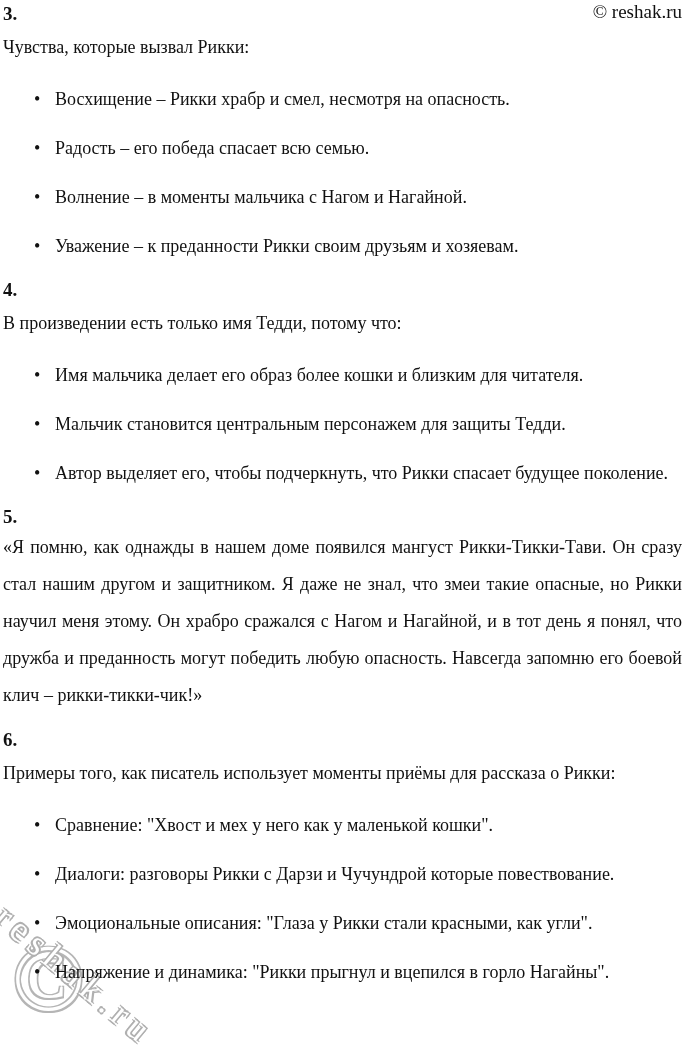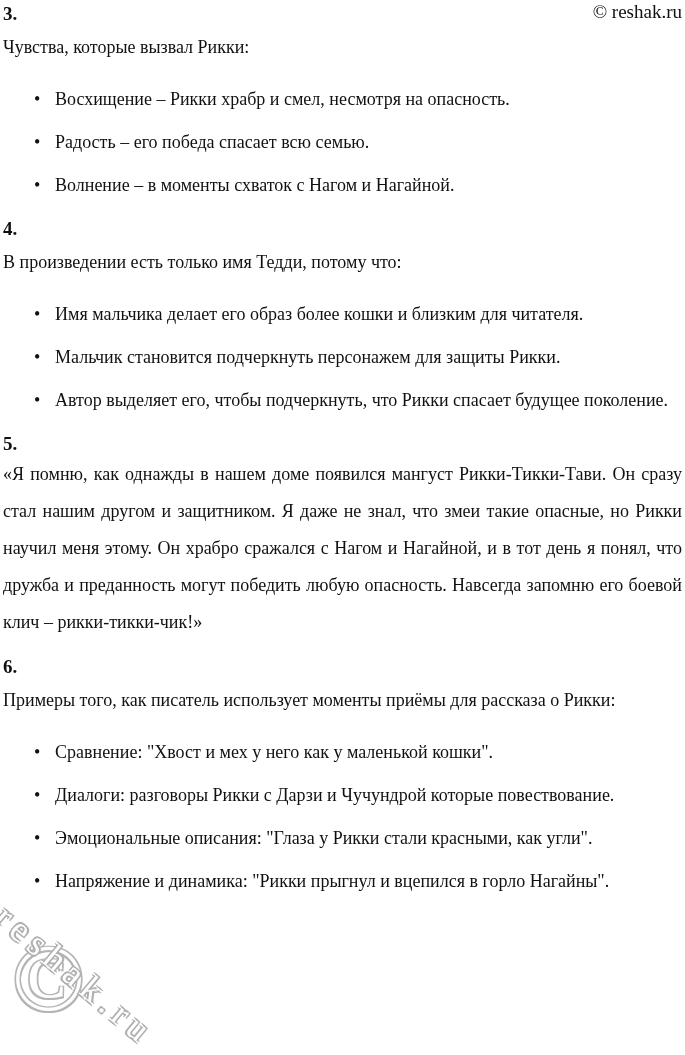--- a/index.html
+++ b/index.html
@@ -90,21 +90,21 @@
   ul.blist {
     margin: 16px 0 0 0;
     padding: 0 0 0 52px;
     list-style: none;
   }
   ul.blist li {
     position: relative;
     line-height: 36px;
     text-align: justify;
   }
-  ul.blist li + li { margin-top: 7px; }
+  ul.blist li + li { margin-top: 13px; }
   ul.blist li::before {
     content: "\2022";
     position: absolute;
     left: -21px;
     top: 0;
     font-size: 18px;
   }
   .lead { font-weight: normal; }
   .para {
     line-height: 37px;
@@ -123,28 +123,29 @@
 
   <div class="content">
 
     <div class="copyright">© reshak.ru</div>
 
     <div class="num first">3.</div>
     <div class="intro">Чувства, которые вызвал Рикки:</div>
     <ul class="blist">
       <li><span class="lead"></span><span>Восхищение – Рикки храбр и смел, несмотря на опасность.</span></li>
       <li><span class="lead"></span><span>Радость – его победа спасает всю семью.</span></li>
-      <li><span class="lead"></span><span>Волнение – в моменты схваток с Нагом и Нагайной.</span></li>
+      <li><span class="lead"></span><span>Волнение – в моменты мальчика с Нагом и Нагайной.</span></li>
+      <li><span class="lead"></span><span>Уважение – к преданности Рикки своим друзьям и хозяевам.</span></li>
     </ul>
 
     <div class="num">4.</div>
     <div class="intro">В произведении есть только имя Тедди, потому что:</div>
     <ul class="blist">
       <li><span class="lead"></span><span>Имя мальчика делает его образ более кошки и близким для читателя.</span></li>
-      <li><span class="lead"></span><span>Мальчик становится подчеркнуть персонажем для защиты Рикки.</span></li>
+      <li><span class="lead"></span><span>Мальчик становится центральным персонажем для защиты Тедди.</span></li>
       <li><span class="lead"></span><span>Автор выделяет его, чтобы подчеркнуть, что Рикки спасает будущее поколение.</span></li>
     </ul>
 
     <div class="num">5.</div>
     <div class="para">«Я помню, как однажды в нашем доме появился мангуст Рикки-Тикки-Тави. Он сразу стал нашим другом и защитником. Я даже не знал, что змеи такие опасные, но Рикки научил меня этому. Он храбро сражался с Нагом и Нагайной, и в тот день я понял, что дружба и преданность могут победить любую опасность. Навсегда запомню его боевой клич – рикки-тикки-чик!»</div>
 
     <div class="num">6.</div>
     <div class="intro">Примеры того, как писатель использует моменты приёмы для рассказа о Рикки:</div>
     <ul class="blist">
       <li><span class="lead">Сравнение</span><span>: "Хвост и мех у него как у маленькой кошки".</span></li>

